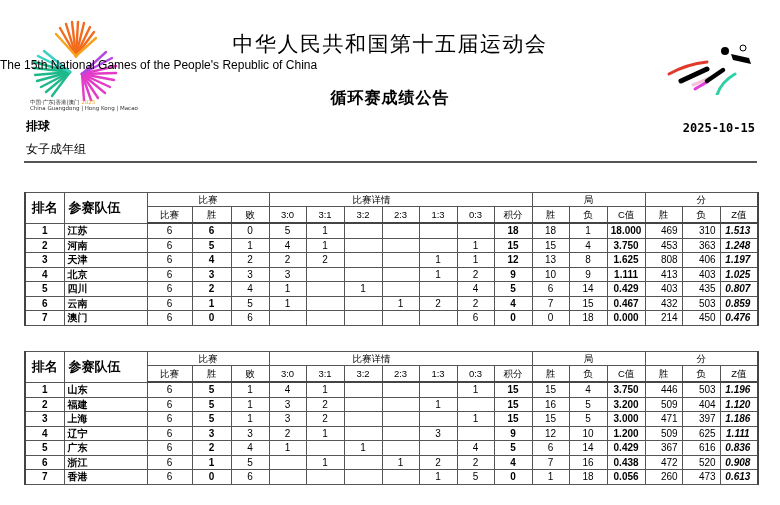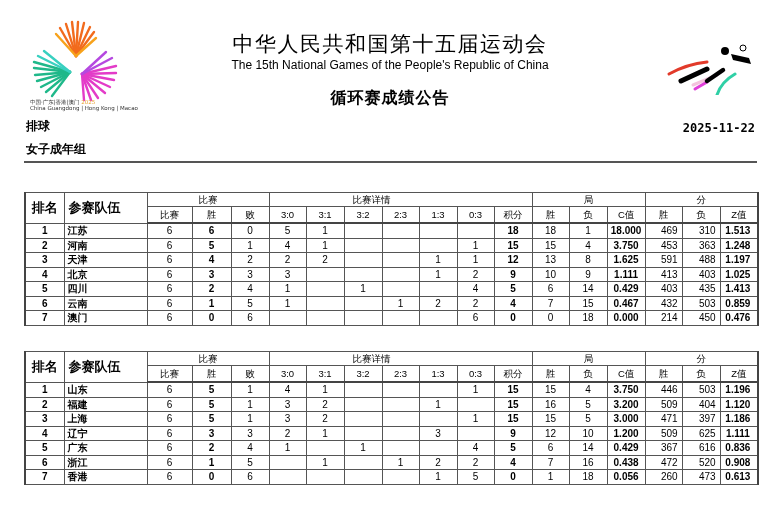--- a/index.html
+++ b/index.html
@@ -1,39 +1,39 @@
 <!DOCTYPE html>
 <html><head>
 <meta charset="utf-8">
 <style>
   html,body{margin:0;padding:0;background:#fff;}
   body{width:780px;height:505px;position:relative;overflow:hidden;font-family:"DejaVu Sans",sans-serif;color:#000;}
   .logo{position:absolute;left:30px;top:18px;width:90px;height:92px;}
   .logo-caption{position:absolute;left:30px;top:99px;width:92px;font-size:5.5px;line-height:6px;color:#333;text-align:left;white-space:nowrap;}
   .logo-caption .yr{color:#e9a030;}
   .title-cn{position:absolute;left:0;width:780px;top:30px;text-align:center;font-size:21px;letter-spacing:1.5px;font-family:"DejaVu Sans",sans-serif;}
-  .title-en{position:absolute;left:0;width:780px;top:58px;text-align:center;font-size:12px;font-family:"Liberation Sans",sans-serif;}
+  .title-en{position:absolute;left:0;width:780px;top:58px;font-size:12px;font-family:"Liberation Sans",sans-serif;}
   .subtitle{position:absolute;left:0;width:780px;top:88px;text-align:center;font-size:16px;font-weight:bold;letter-spacing:1px;}
   .sport-icon{position:absolute;left:665px;top:40px;width:100px;height:55px;}
   .sport{position:absolute;left:26px;top:118px;font-size:12px;font-weight:bold;}
-  .group{position:absolute;left:26px;top:141px;font-size:12px;font-weight:bold;}
+  .group{position:absolute;left:26px;top:141px;font-size:12px;font-weight:normal;}
   .date{position:absolute;right:25px;top:121px;font-size:12px;font-weight:bold;font-family:"DejaVu Sans Mono",monospace;}
   .divider{position:absolute;left:24px;top:161px;width:733px;height:2px;background:#555;}
   table.res{position:absolute;left:24px;border-collapse:collapse;table-layout:fixed;width:733px;font-family:"Liberation Sans",sans-serif;}
   table.res td, table.res th{border:1px solid #555;padding:0;text-align:center;font-size:10px;height:13.5px;line-height:13px;overflow:hidden;white-space:nowrap;}
   table.res th{font-weight:normal;font-size:9.5px;height:14.5px;}
   table.res th.big{font-size:13px;font-weight:bold;}
   table.res th.grp{font-size:9.5px;}
   table.res tr.head1 th{height:13px;}
   table.res tr.head2 th{height:15px;border-bottom:2px solid #444;}
   td.rank{font-weight:bold;font-size:10px;}
   td.team{text-align:left !important;padding-left:3px !important;font-weight:bold;font-size:10px;}
   td.b{font-weight:bold;}
   td.r{text-align:right !important;padding-right:4px !important;}
-  td.rb{text-align:center;padding-right:2px !important;font-weight:bold;}
+  td.rb{text-align:center;padding-right:2px !important;font-weight:bold;font-style:italic;}
   th.outer-l, td.outer-l{border-left:2px solid #444 !important;}
   th.outer-r, td.outer-r{border-right:2px solid #444 !important;}
   .t1{top:192px;}
   .t2{top:351px;}
 </style>
 </head>
 <body>
 
 <svg class="logo" viewBox="0 0 90 92">
   <g stroke-linecap="round" stroke-width="2.4">
@@ -98,21 +98,21 @@
   <path d="M52 55 Q56 42 70 34" stroke="#2fd0a6" stroke-width="3" fill="none" stroke-linecap="round"></path>
   <line x1="16" y1="41" x2="42" y2="29" stroke="#000" stroke-width="5" stroke-linecap="round"></line>
   <line x1="42" y1="41" x2="58" y2="30" stroke="#000" stroke-width="4.5" stroke-linecap="round"></line>
   <circle cx="60" cy="11" r="4" fill="#000"></circle>
   <path d="M66 14 L84 18 L86 24 L68 20 Z" fill="#000"></path>
   <circle cx="78" cy="8" r="3" fill="none" stroke="#000" stroke-width="1"></circle>
 </svg>
 
 <div class="sport">排球</div>
 <div class="group">女子成年组</div>
-<div class="date">2025-11-22</div>
+<div class="date">2025-10-15</div>
 <div class="divider"></div>
 
 <table class="res t1">
   <colgroup>
     <col style="width:39px">
       <col style="width:83px">
     <col style="width:45px">
       <col style="width:39px">
       <col style="width:38px">
     <col style="width:37px">
@@ -207,22 +207,22 @@
         <td>2</td>
         <td>2</td>
         <td></td>
         <td></td>
         <td>1</td>
         <td>1</td>
         <td class="b">12</td>
         <td>13</td>
         <td>8</td>
         <td class="b">1.625</td>
-        <td class="r">591</td>
-        <td class="r">488</td>
+        <td class="r">808</td>
+        <td class="r">406</td>
         <td class="rb outer-r">1.197</td>
       </tr>
       <tr>
         <td class="rank outer-l">4</td>
         <td class="team">北京</td>
         <td>6</td>
         <td class="b">3</td>
         <td>3</td>
         <td>3</td>
         <td></td>
@@ -249,21 +249,21 @@
         <td>1</td>
         <td></td>
         <td></td>
         <td>4</td>
         <td class="b">5</td>
         <td>6</td>
         <td>14</td>
         <td class="b">0.429</td>
         <td class="r">403</td>
         <td class="r">435</td>
-        <td class="rb outer-r">1.413</td>
+        <td class="rb outer-r">0.807</td>
       </tr>
       <tr>
         <td class="rank outer-l">6</td>
         <td class="team">云南</td>
         <td>6</td>
         <td class="b">1</td>
         <td>5</td>
         <td>1</td>
         <td></td>
         <td></td>

